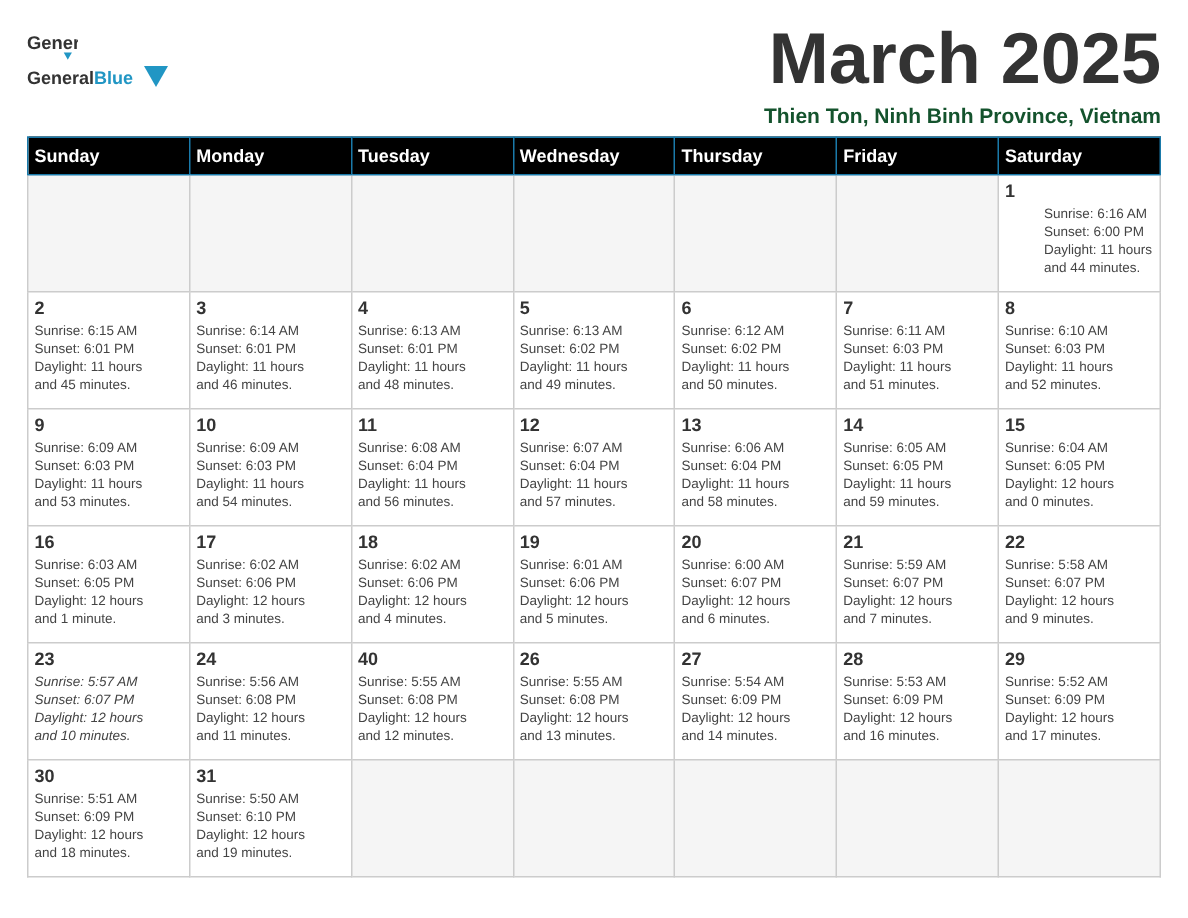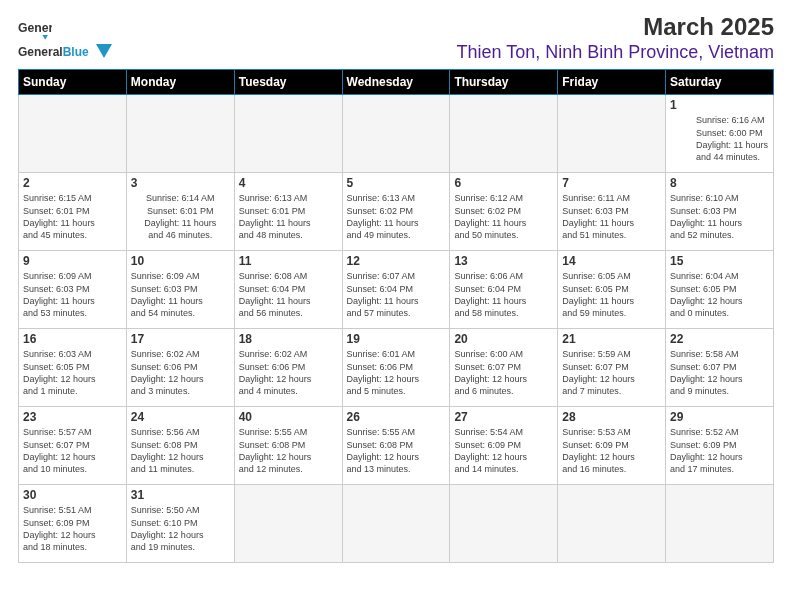--- a/index.html
+++ b/index.html
@@ -33,29 +33,30 @@
       gap: 2px;
     }
     .logo-icon {
       width: 34px;
       height: 34px;
     }
     .title-area {
       text-align: right;
     }
     .month-title {
-      font-size: 24px;
+      font-size: 48px;
       font-weight: bold;
       color: #333;
       line-height: 1.1;
     }
     .location-title {
-      font-size: 18px;
-      color: #4c1d95;
+      font-size: 14px;
+      color: #14532d;
       margin-top: 2px;
+      font-weight: bold;
     }
     .calendar-table {
       width: 100%;
       border-collapse: collapse;
       table-layout: fixed;
     }
     .calendar-table th {
       background: #000000;
       color: #fff;
       font-size: 12px;
@@ -147,21 +148,21 @@
         <tr>
           <td>
             <span class="day-number">2</span>
             <div class="day-info" style="white-space: pre-line;">Sunrise: 6:15 AM
 Sunset: 6:01 PM
 Daylight: 11 hours
 and 45 minutes.</div>
           </td>
           <td>
             <span class="day-number">3</span>
-            <div class="day-info" style="white-space: pre-line; text-align: center;">Sunrise: 6:14 AM
+            <div class="day-info" style="white-space: pre-line;">Sunrise: 6:14 AM
 Sunset: 6:01 PM
 Daylight: 11 hours
 and 46 minutes.</div>
           </td>
           <td>
             <span class="day-number">4</span>
             <div class="day-info" style="white-space: pre-line;">Sunrise: 6:13 AM
 Sunset: 6:01 PM
 Daylight: 11 hours
 and 48 minutes.</div>
@@ -293,21 +294,21 @@
             <span class="day-number">22</span>
             <div class="day-info" style="white-space: pre-line;">Sunrise: 5:58 AM
 Sunset: 6:07 PM
 Daylight: 12 hours
 and 9 minutes.</div>
           </td>
         </tr>
         <tr>
           <td>
             <span class="day-number">23</span>
-            <div class="day-info" style="white-space: pre-line;">Sunrise: 5:57 AM
+            <div class="day-info" style="white-space: pre-line; font-style: italic;">Sunrise: 5:57 AM
 Sunset: 6:07 PM
 Daylight: 12 hours
 and 10 minutes.</div>
           </td>
           <td>
             <span class="day-number">24</span>
             <div class="day-info" style="white-space: pre-line;">Sunrise: 5:56 AM
 Sunset: 6:08 PM
 Daylight: 12 hours
 and 11 minutes.</div>

